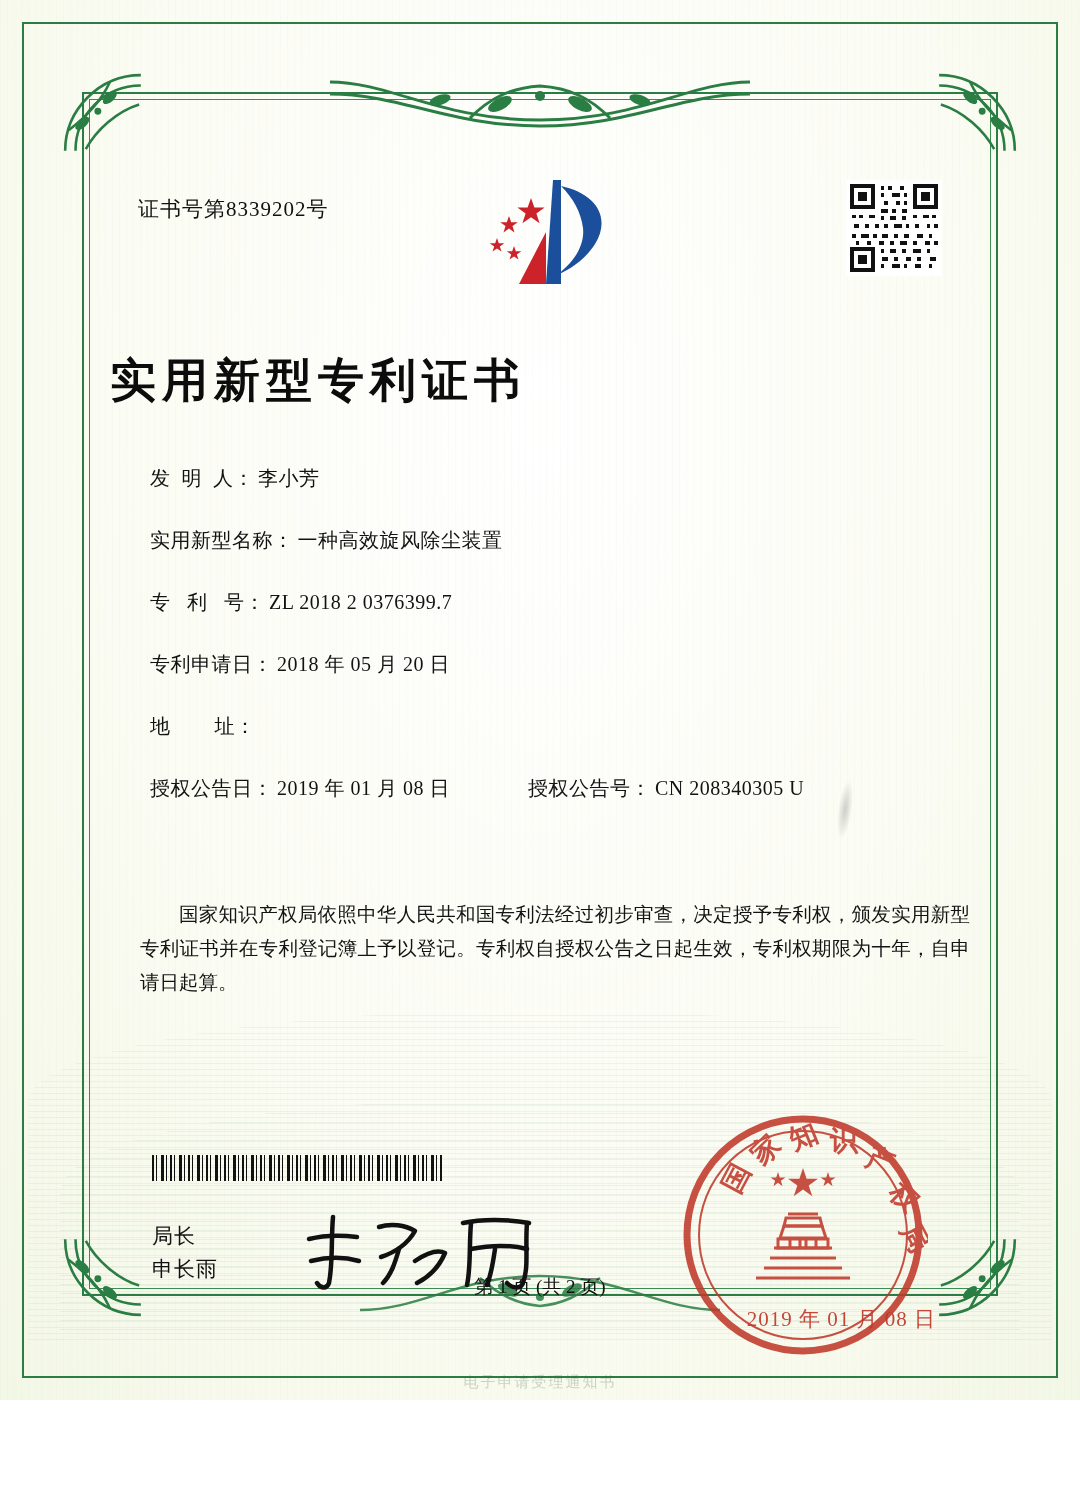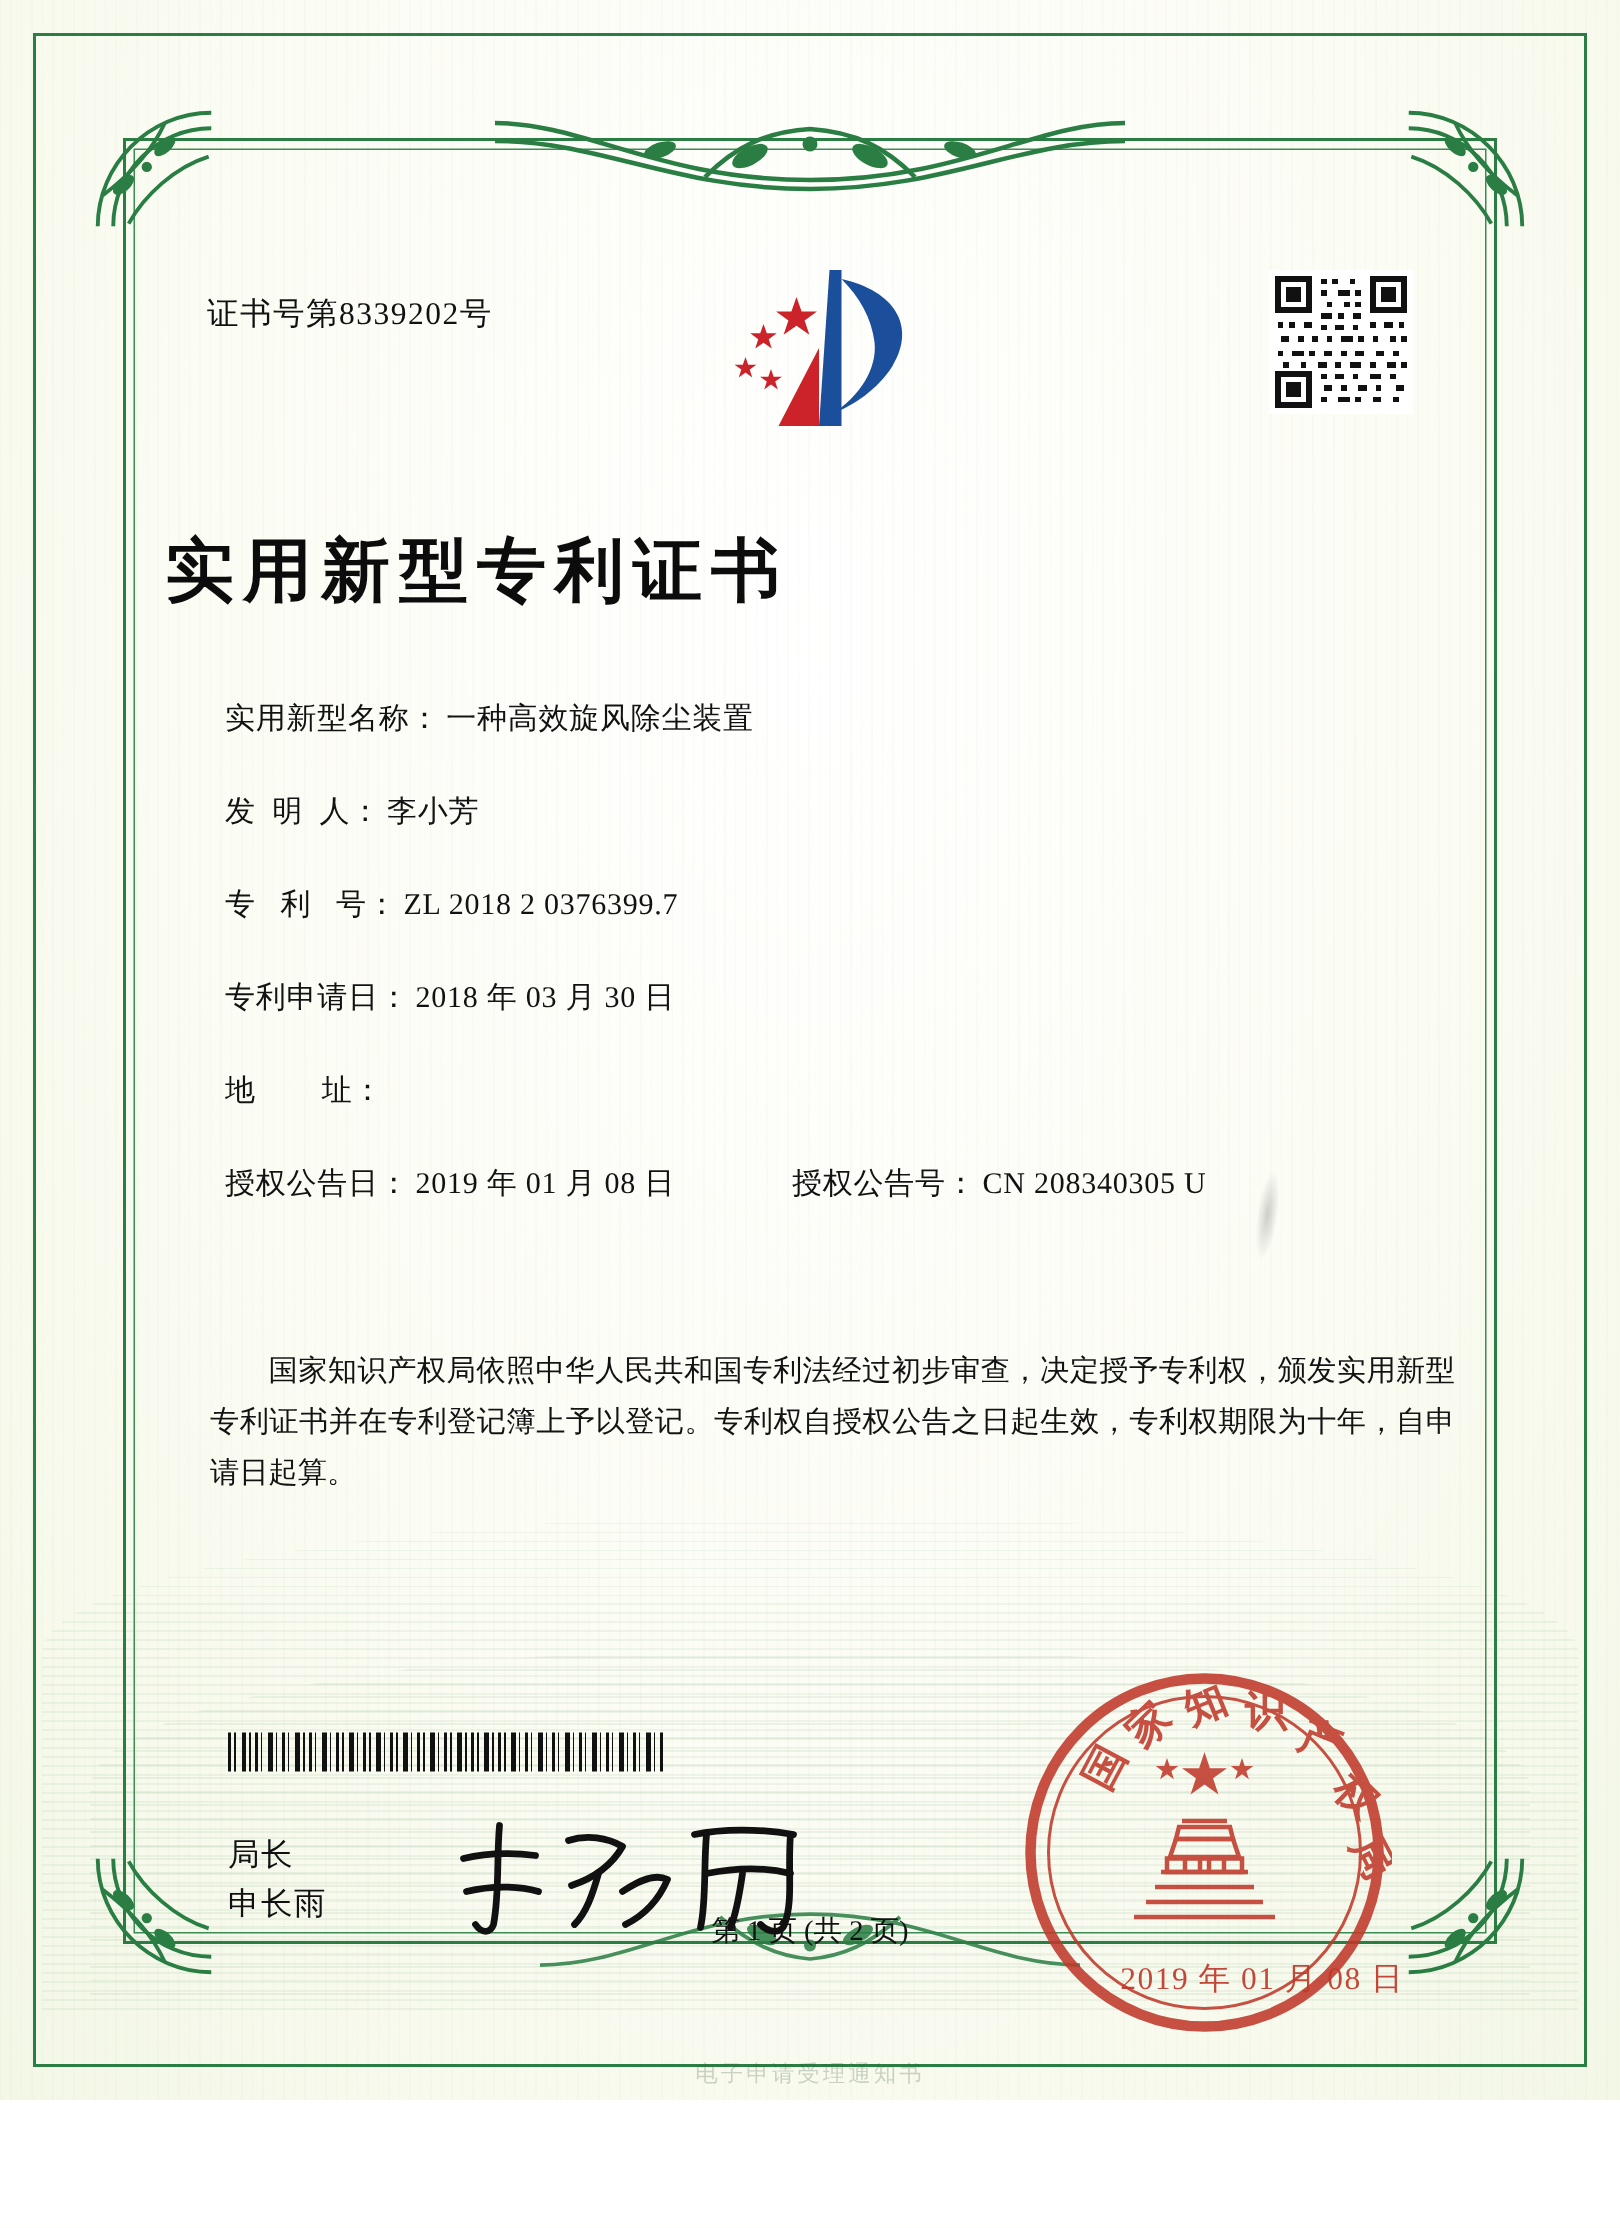--- a/index.html
+++ b/index.html
@@ -468,34 +468,34 @@
           <rect x="72" y="88" width="6" height="4"></rect>
             <rect x="86" y="88" width="4" height="4"></rect>
         </g>
       </svg>
     </div>
 
     <div class="title">实用新型专利证书</div>
 
     <div class="fields">
       <div class="field-row">
+        <span class="field-label">发  明  人：</span>
+        <span class="field-value">李小芳</span>
+      </div>
+      <div class="field-row">
         <span class="field-label">实用新型名称：</span>
         <span class="field-value">一种高效旋风除尘装置</span>
-      </div>
-      <div class="field-row">
-        <span class="field-label">发  明  人：</span>
-        <span class="field-value">李小芳</span>
       </div>
       <div class="field-row">
         <span class="field-label">专   利   号：</span>
         <span class="field-value">ZL 2018 2 0376399.7</span>
       </div>
       <div class="field-row">
         <span class="field-label">专利申请日：</span>
-        <span class="field-value">2018 年 03 月 30 日</span>
+        <span class="field-value">2018 年 05 月 20 日</span>
       </div>
       <div class="field-row">
         <span class="field-label">地        址：</span>
       </div>
       <div class="field-row two">
         <span class="field-label">授权公告日：</span>
         <span class="field-value">2019 年 01 月 08 日</span>
         <span class="spacer"></span>
         <span class="field-label">授权公告号：</span>
         <span class="field-value">CN 208340305 U</span>

